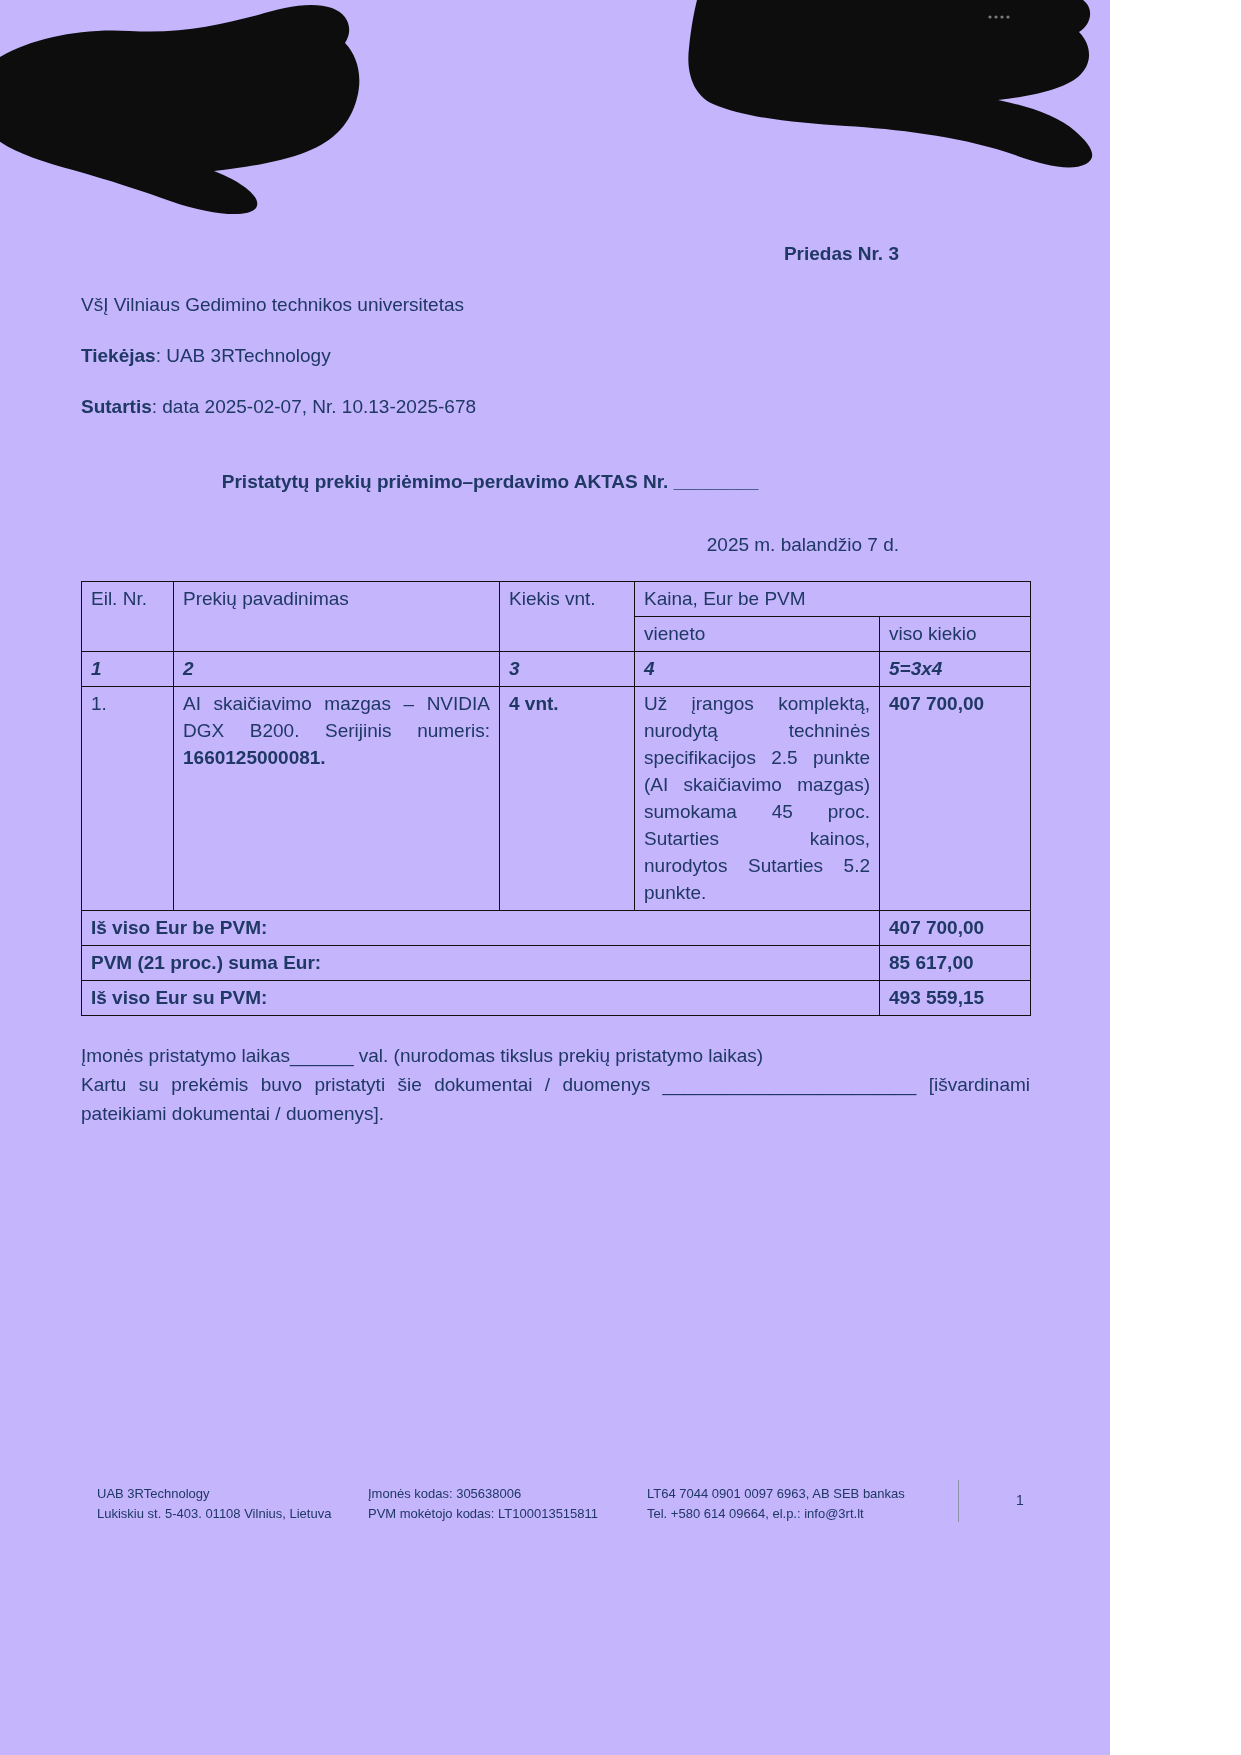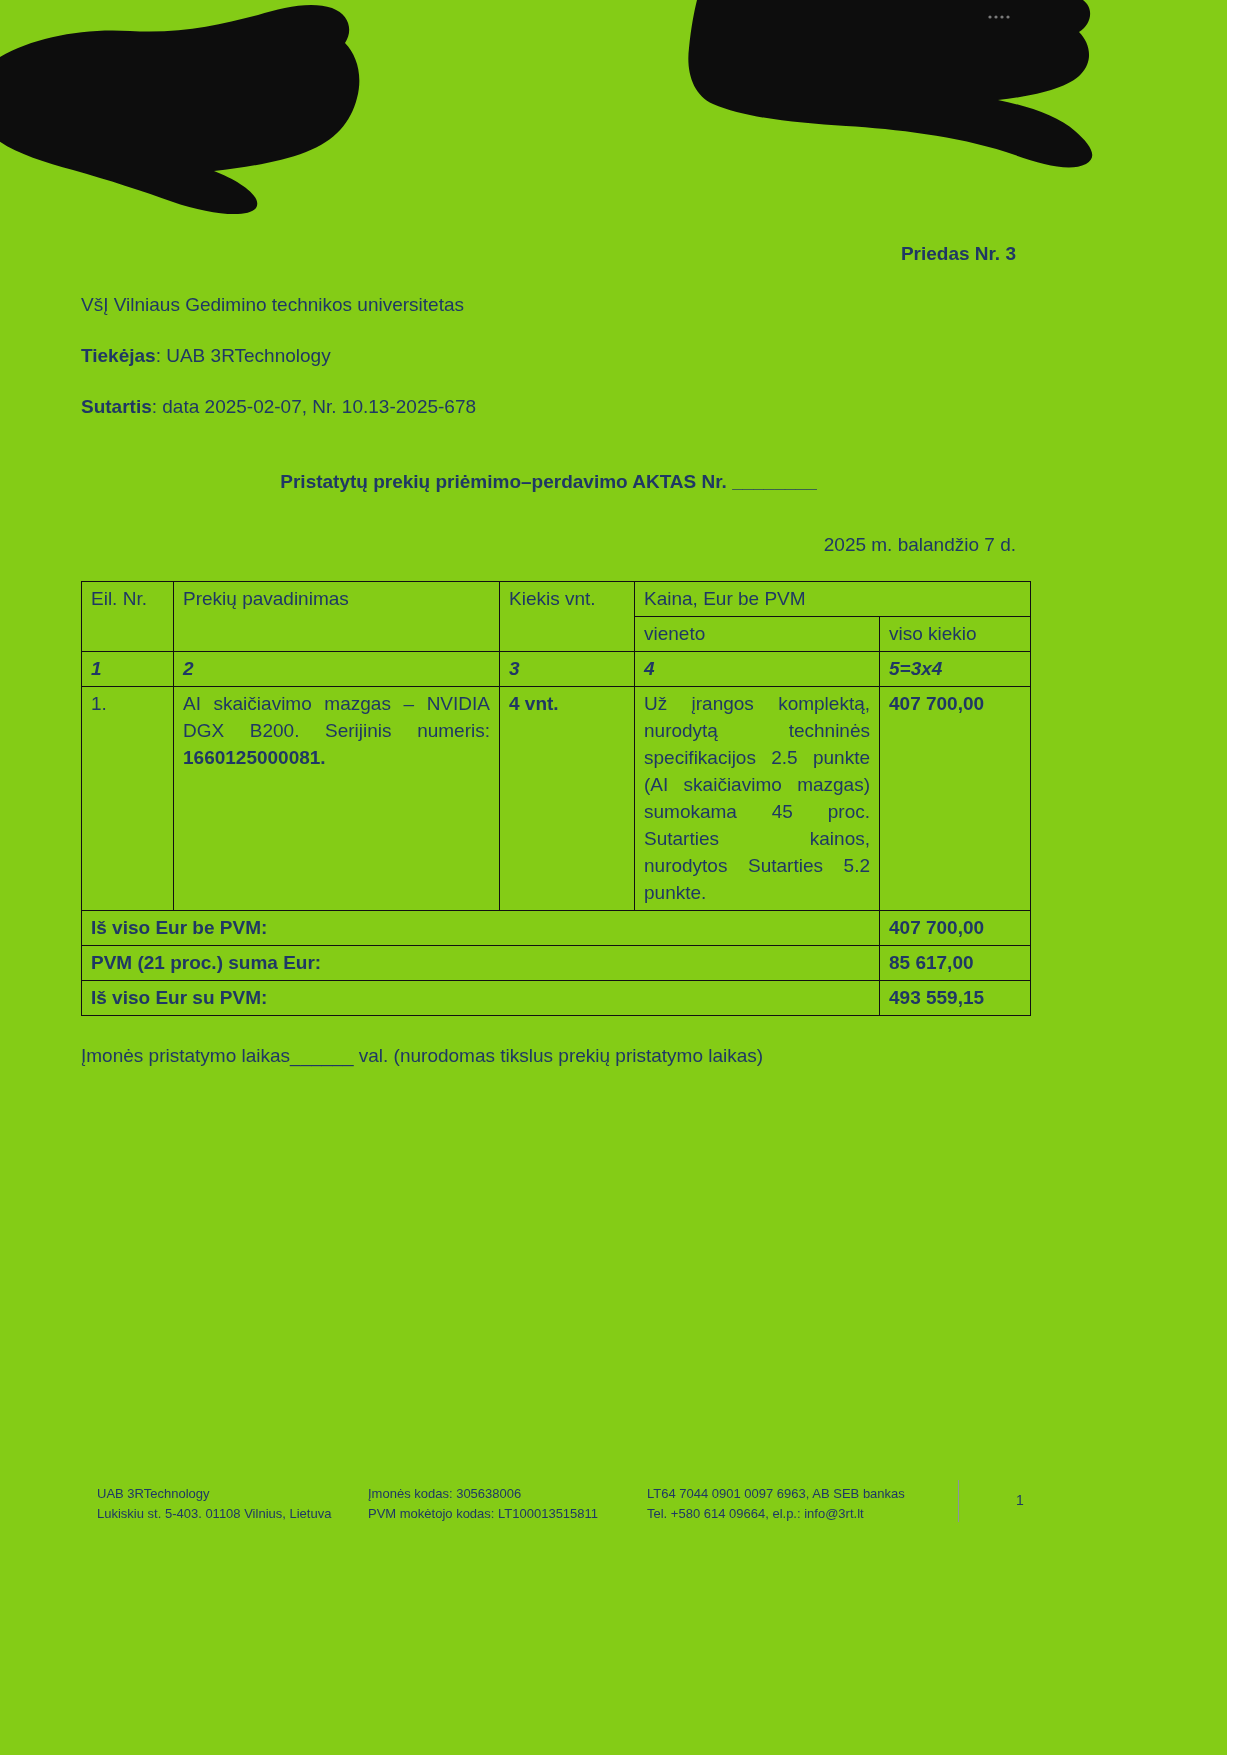--- a/index.html
+++ b/index.html
@@ -1,21 +1,21 @@
 <!DOCTYPE html>
 <html><head>
 <meta charset="utf-8">
 <style>
   * { margin: 0; padding: 0; box-sizing: border-box; }
   html, body { background: #ffffff; }
   .page {
     position: relative;
-    width: 1227px;
+    width: 1110px;
     height: 1755px;
-    background: #84cc16;
+    background: #c4b5fd;
     font-family: "Liberation Sans", sans-serif;
     color: #1f3864;
     font-size: 19px;
     overflow: hidden;
   }
   .redactions {
     position: absolute;
     top: 0; left: 0;
     width: 1241px; height: 240px;
     pointer-events: none;
@@ -148,20 +148,21 @@
           <td class="b">85 617,00</td>
         </tr>
         <tr>
           <td colspan="4" class="b">Iš viso Eur su PVM:</td>
           <td class="b">493 559,15</td>
         </tr>
       </tbody>
     </table>
 
     <p class="note1">Įmonės pristatymo laikas______ val. (nurodomas tikslus prekių pristatymo laikas)</p>
+    <p class="note2">Kartu su prekėmis buvo pristatyti šie dokumentai / duomenys ________________________ [išvardinami pateikiami dokumentai / duomenys].</p>
 
   </div>
 
   <div class="footer-col footer-col-1">
     <div>UAB 3RTechnology</div>
     <div>Lukiskiu st. 5-403. 01108 Vilnius, Lietuva</div>
   </div>
   <div class="footer-col footer-col-2">
     <div>Įmonės kodas: 305638006</div>
     <div>PVM mokėtojo kodas: LT100013515811</div>

